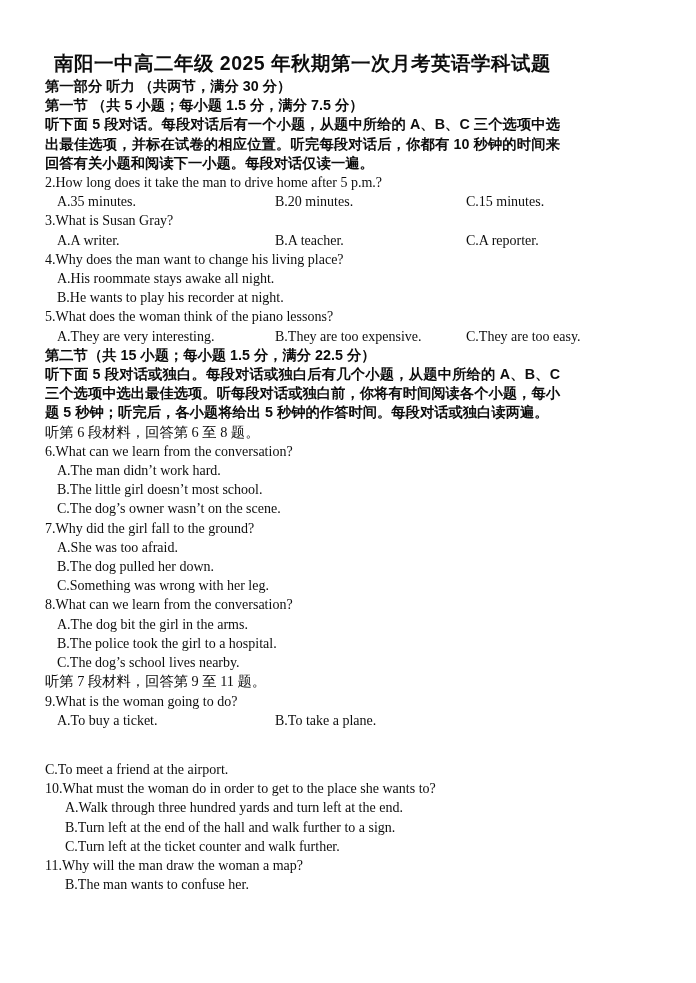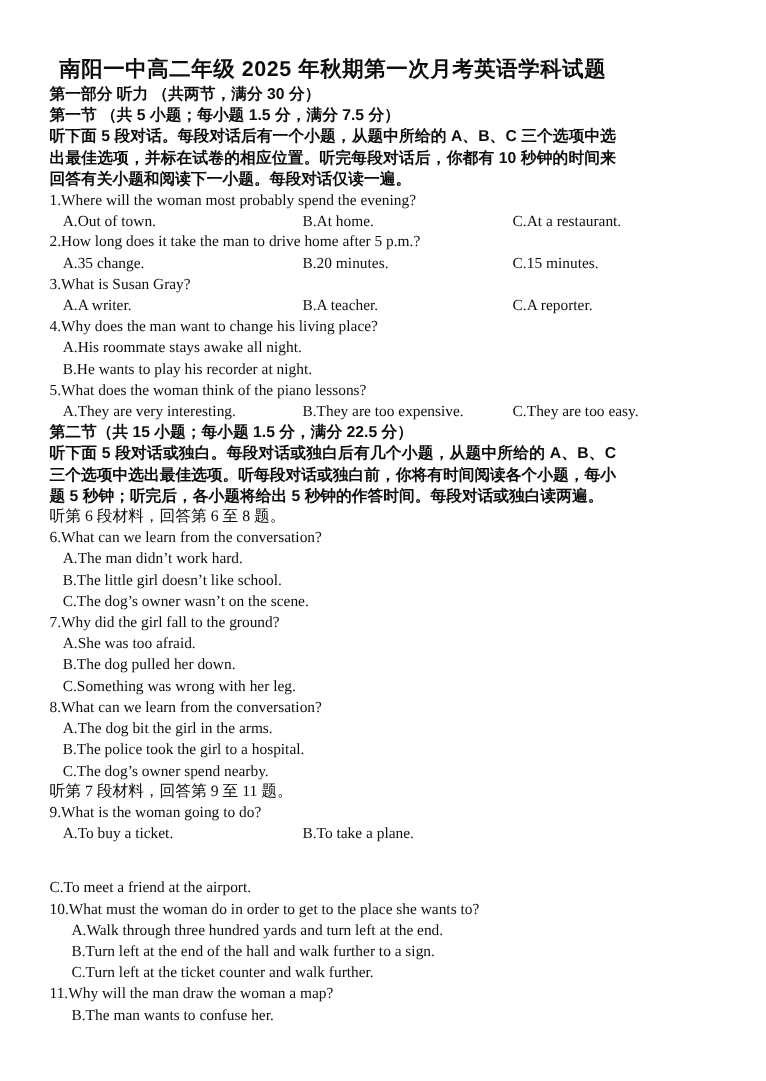--- a/index.html
+++ b/index.html
@@ -63,31 +63,25 @@
 
 <div class="page">
   <div class="content">
 
     <div class="exam-title">南阳一中高二年级 2025 年秋期第一次月考英语学科试题</div>
 
     <div class="cn-bold">第一部分 听力 （共两节，满分 30 分）</div>
     <div class="cn-bold">第一节 （共 5 小题；每小题 1.5 分，满分 7.5 分）</div>
     <div class="cn-instr">听下面 5 段对话。每段对话后有一个小题，从题中所给的 A、B、C 三个选项中选出最佳选项，并标在试卷的相应位置。听完每段对话后，你都有 10 秒钟的时间来回答有关小题和阅读下一小题。每段对话仅读一遍。</div>
 
-    <div>
-      <div class="qtext">1.Where will the woman most probably spend the evening?</div>
-      <div class="optrow">
-        <span class="optA">A.Out of town.</span><span class="optB">B.At home.</span><span class="optC">C.At a restaurant.</span>
-      </div>
-    </div>
 
     <div>
       <div class="qtext">2.How long does it take the man to drive home after 5 p.m.?</div>
       <div class="optrow">
-        <span class="optA">A.35 change.</span><span class="optB">B.20 minutes.</span><span class="optC">C.15 minutes.</span>
+        <span class="optA">A.35 minutes.</span><span class="optB">B.20 minutes.</span><span class="optC">C.15 minutes.</span>
       </div>
     </div>
 
     <div>
       <div class="qtext">3.What is Susan Gray?</div>
       <div class="optrow">
         <span class="optA">A.A writer.</span><span class="optB">B.A teacher.</span><span class="optC">C.A reporter.</span>
       </div>
     </div>
 
@@ -104,36 +98,36 @@
       </div>
     </div>
 
     <div class="cn-bold">第二节（共 15 小题；每小题 1.5 分，满分 22.5 分）</div>
     <div class="cn-instr">听下面 5 段对话或独白。每段对话或独白后有几个小题，从题中所给的 A、B、C 三个选项中选出最佳选项。听每段对话或独白前，你将有时间阅读各个小题，每小题 5 秒钟；听完后，各小题将给出 5 秒钟的作答时间。每段对话或独白读两遍。</div>
     <div class="cn-plain">听第 6 段材料，回答第 6 至 8 题。</div>
 
     <div>
       <div class="qtext">6.What can we learn from the conversation?</div>
       <div class="optline">A.The man didn’t work hard.</div>
-      <div class="optline">B.The little girl doesn’t like school.</div>
+      <div class="optline">B.The little girl doesn’t most school.</div>
       <div class="optline">C.The dog’s owner wasn’t on the scene.</div>
     </div>
 
     <div>
       <div class="qtext">7.Why did the girl fall to the ground?</div>
       <div class="optline">A.She was too afraid.</div>
       <div class="optline">B.The dog pulled her down.</div>
       <div class="optline">C.Something was wrong with her leg.</div>
     </div>
 
     <div>
       <div class="qtext">8.What can we learn from the conversation?</div>
       <div class="optline">A.The dog bit the girl in the arms.</div>
       <div class="optline">B.The police took the girl to a hospital.</div>
-      <div class="optline">C.The dog’s owner spend nearby.</div>
+      <div class="optline">C.The dog’s school lives nearby.</div>
     </div>
 
     <div class="cn-plain">听第 7 段材料，回答第 9 至 11 题。</div>
 
     <div>
       <div class="qtext">9.What is the woman going to do?</div>
       <div class="optrow">
         <span class="optA">A.To buy a ticket.</span><span class="optB">B.To take a plane.</span>
       </div>
       <div class="optline-flush">C.To meet a friend at the airport.</div>

